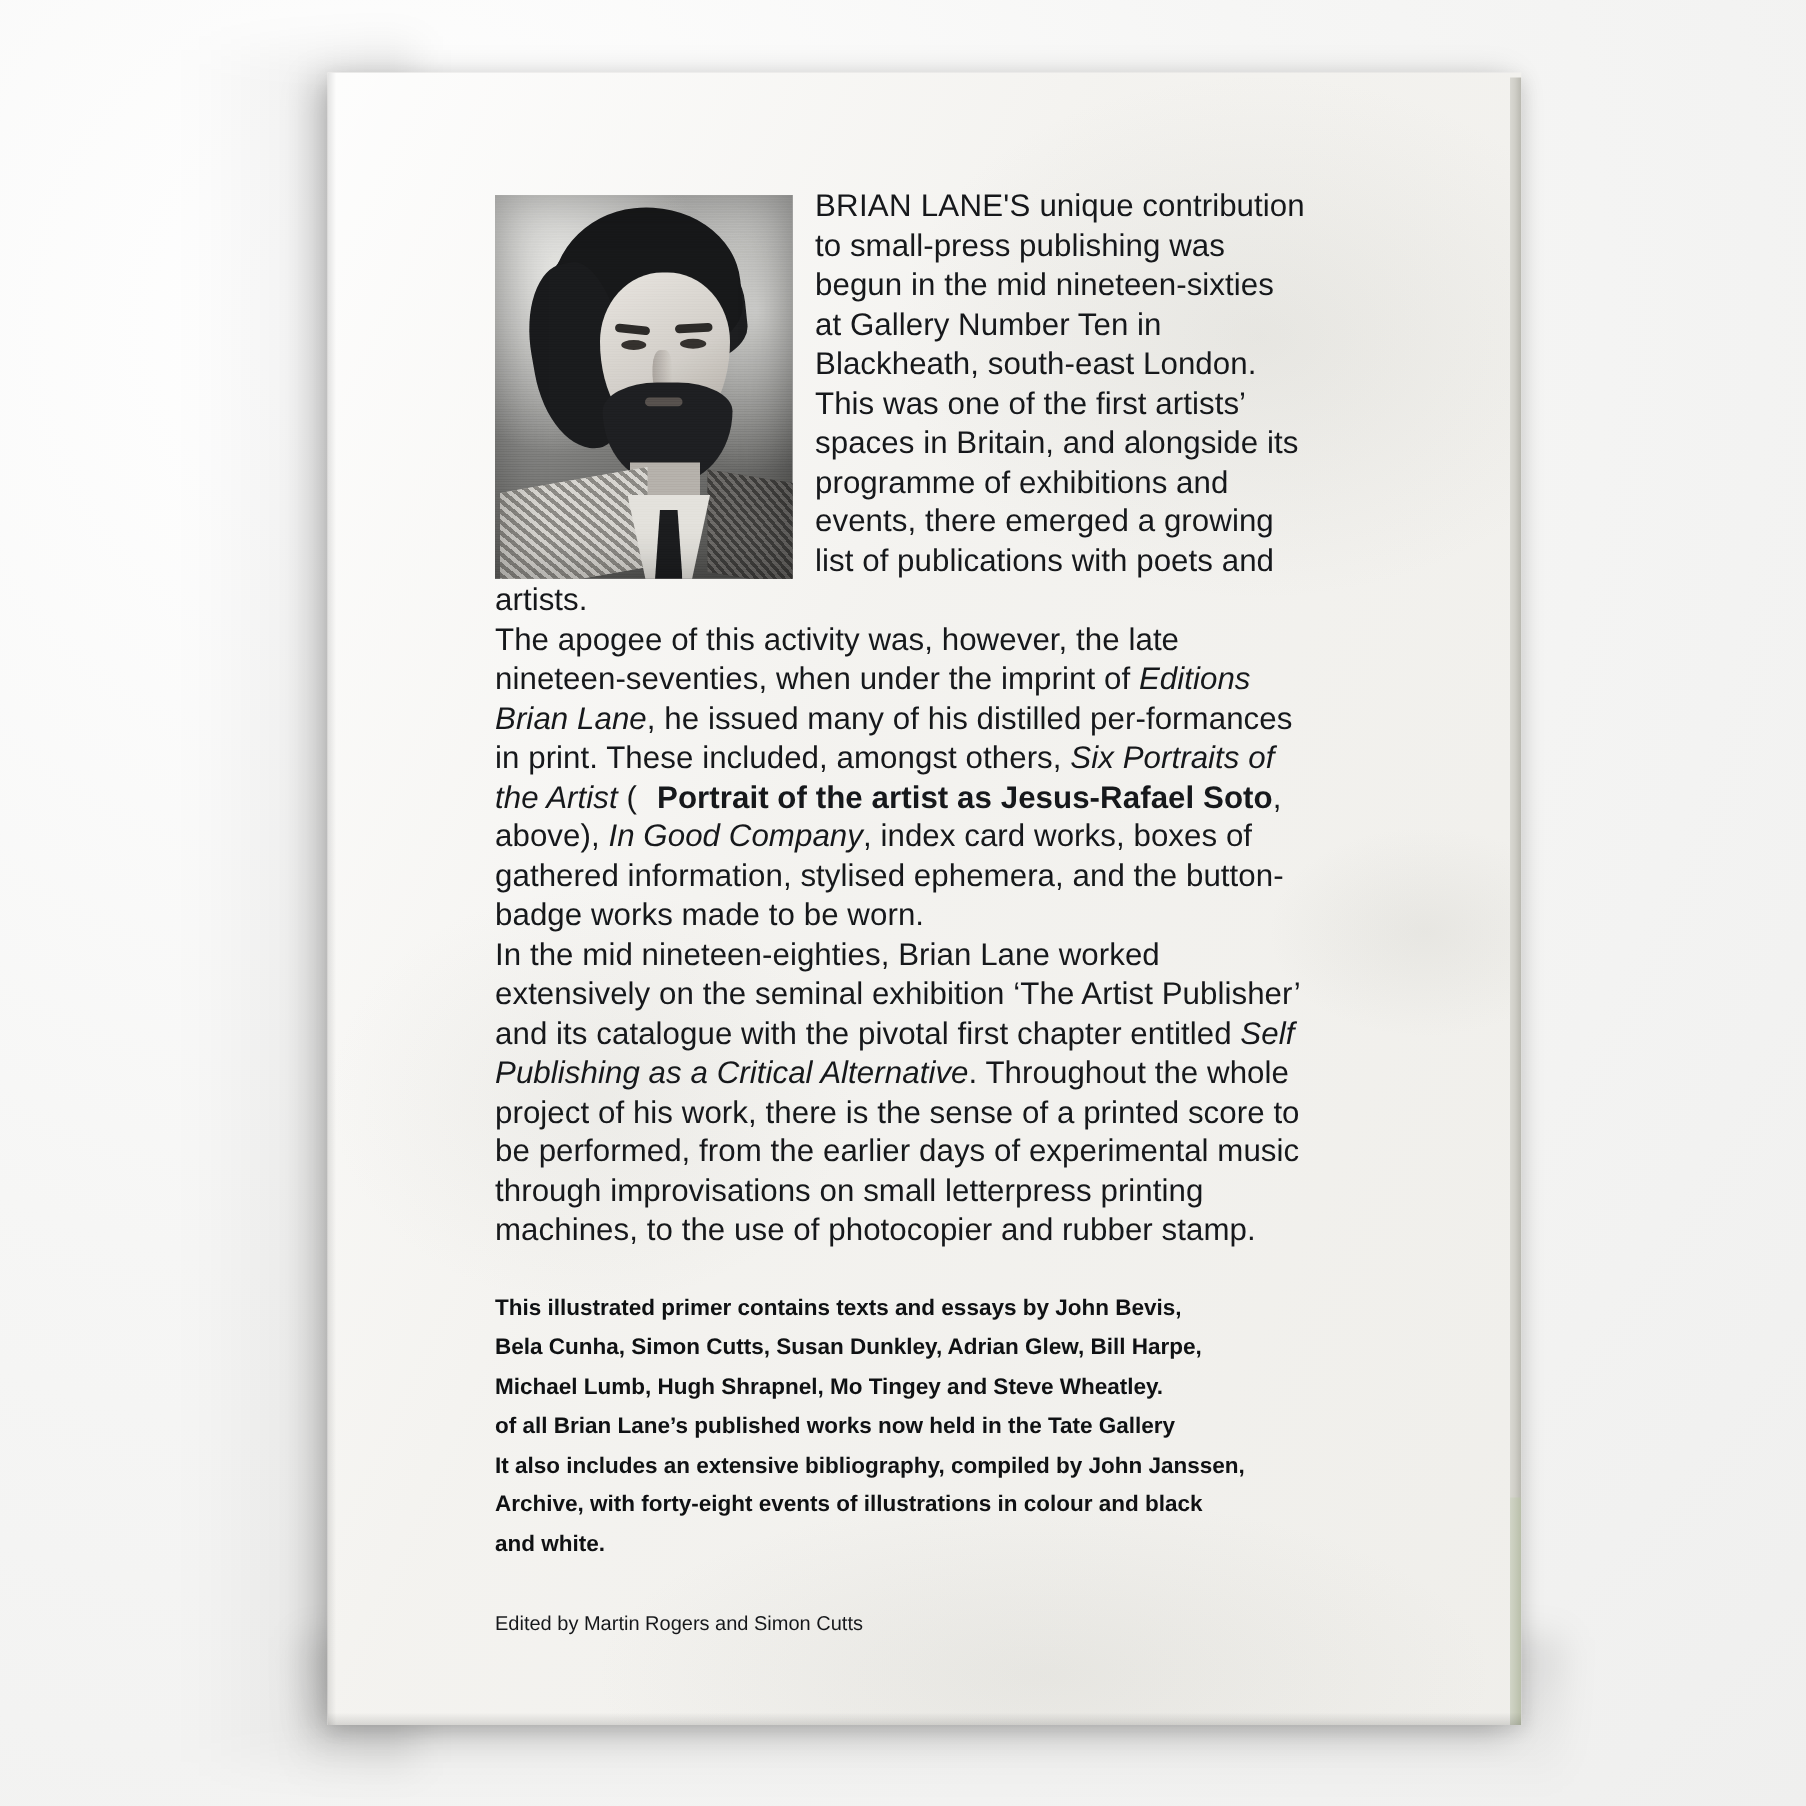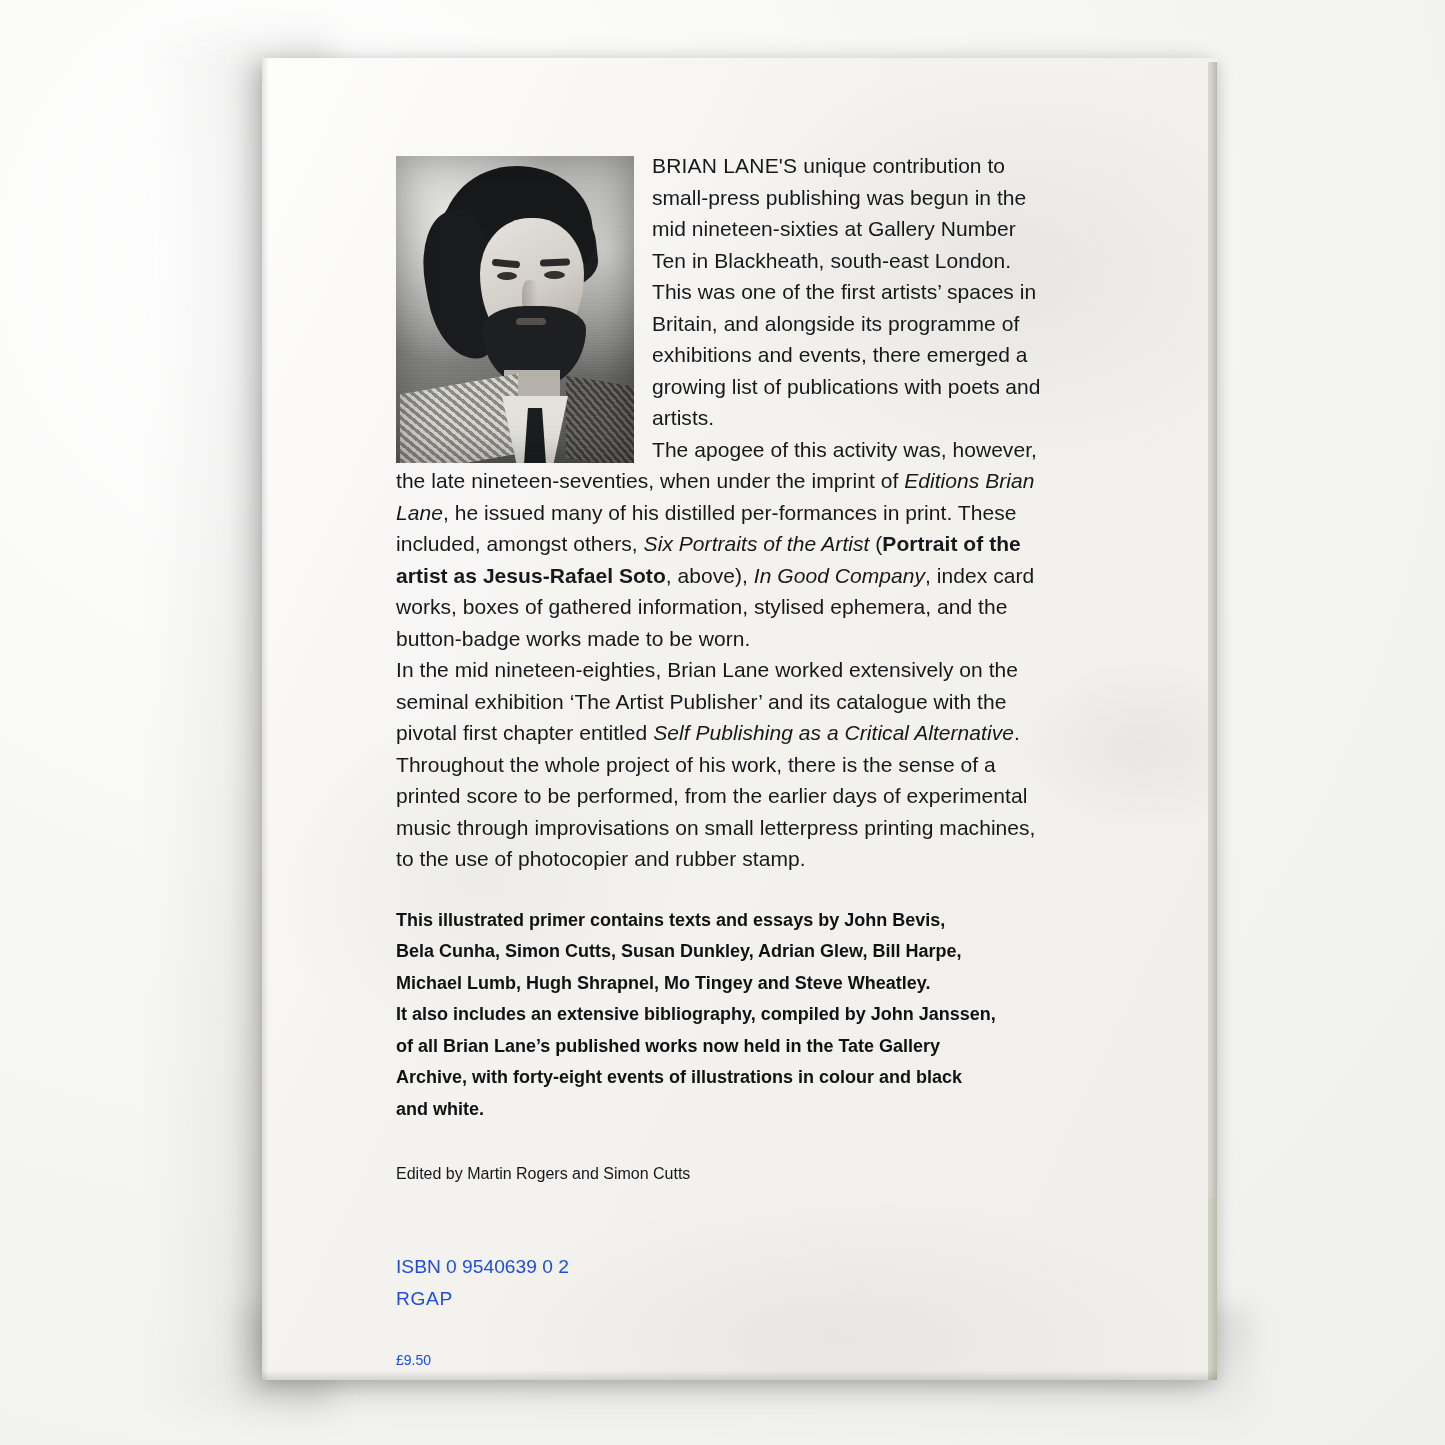--- a/index.html
+++ b/index.html
@@ -224,29 +224,29 @@
       repeating-linear-gradient(0deg, rgba(255,255,255,0.035) 0 1px, rgba(0,0,0,0.035) 1px 2px);
     mix-blend-mode: overlay;
   }
   #portrait-figure .ph-vig {
     position: absolute; inset: 0;
     box-shadow: inset 0 0 42px rgba(0,0,0,0.33);
   }
 
   
   .blurb {
-    font-size: 21px;
+    font-size: 25px;
     line-height: 31.5px;
     letter-spacing: 0.05px;
     color: #16181b;
   }
   .blurb p { margin: 0; }
   .blurb .smallcaps-name { letter-spacing: 0.2px; }
   .blurb i { font-style: italic; }
-  .blurb b { font-weight: bold; }
+  .blurb b { font-weight: bold; margin-left: 16px; }
 
   #contributors-block {
     clear: both;
     margin-top: 30px;
     font-size: 18px;
     line-height: 31.5px;
     font-weight: bold;
     color: #0f1113;
   }
   #contributors-block p { margin: 0; }
@@ -323,22 +323,22 @@
         </p>
         <p id="blurb-p3">
           <span>In the mid nineteen-eighties, Brian Lane worked extensively on the seminal exhibition ‘The Artist Publisher’ and its catalogue with the pivotal first chapter entitled </span><i>Self Publishing as a Critical Alternative</i><span>. Throughout the whole project of his work, there is the sense of a printed score to be performed, from the earlier days of experimental music through improvisations on small letterpress printing machines, to the use of photocopier and rubber stamp.</span>
         </p>
       </div>
 
       <div id="contributors-block">
         <p>This illustrated primer contains texts and essays by John Bevis,</p>
         <p>Bela Cunha, Simon Cutts, Susan Dunkley, Adrian Glew, Bill Harpe,</p>
         <p>Michael Lumb, Hugh Shrapnel, Mo Tingey and Steve Wheatley.</p>
+        <p>of all Brian Lane’s published works now held in the Tate Gallery</p>
         <p>It also includes an extensive bibliography, compiled by John Janssen,</p>
-        <p>of all Brian Lane’s published works now held in the Tate Gallery</p>
         <p>Archive, with forty-eight events of illustrations in colour and black</p>
         <p>and white.</p>
       </div>
 
       <div id="editors-line">Edited by Martin Rogers and Simon Cutts</div>
 
       <div id="imprint-block">
         <div id="isbn-line">ISBN 0 9540639 0 2</div>
         <div id="publisher-line">RGAP</div>
         <div id="price-line">£9.50</div>

